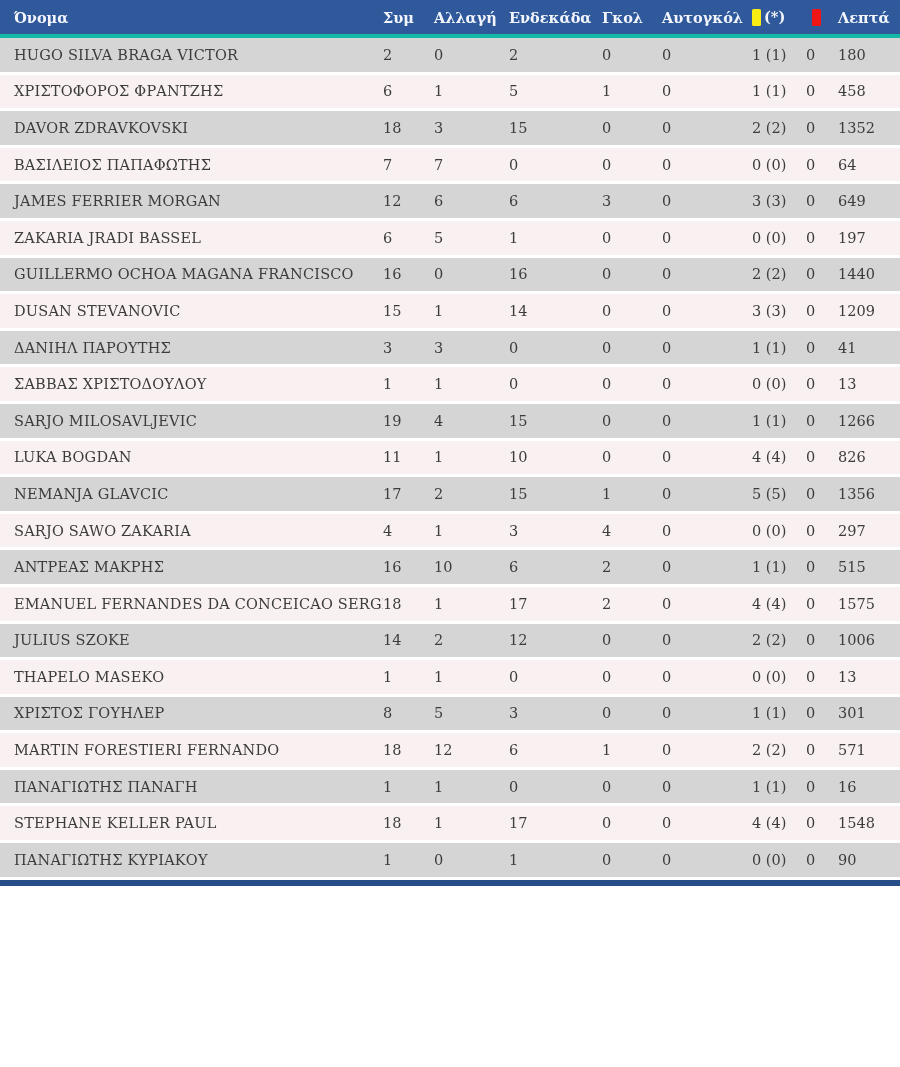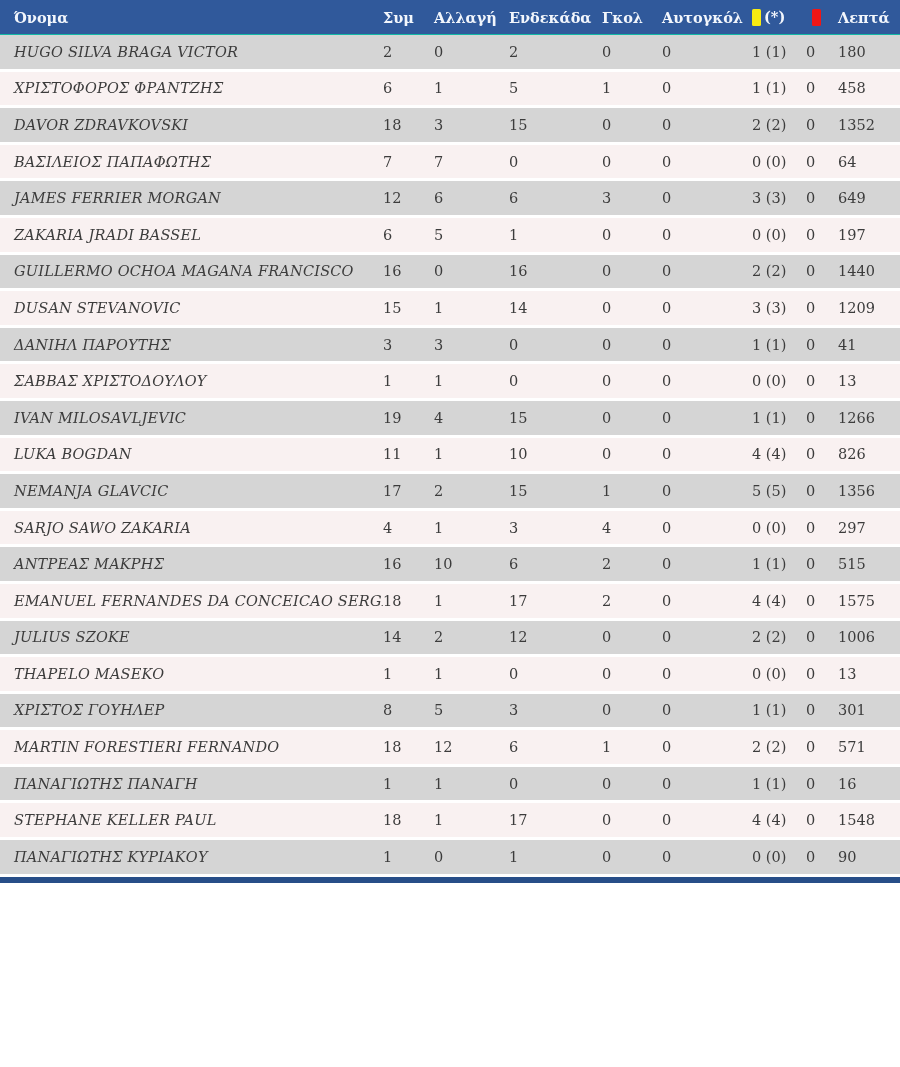--- a/index.html
+++ b/index.html
@@ -21,39 +21,39 @@
   }
   
   thead th {
     background: var(--header_bg, #30599b);
     color: var(--header_text, #f2f6fc);
     font-size: 14.5px;
     font-weight: 600;
     text-align: left;
     height: 34px;
     padding: 0;
-    border-bottom: 1px solid #14b8a6;
+    border-bottom: 4px solid #14b8a6;
     vertical-align: middle;
     white-space: nowrap;
   }
   th.col-name { padding-left: 14px; }
   
   tbody td {
     font-size: 14.5px;
     color: #3c3c3c;
     height: 33.6px;
     padding: 0;
     border-bottom: 3px solid #ffffff;
     vertical-align: middle;
     white-space: nowrap;
     overflow: hidden;
   }
   tbody tr:nth-child(odd) td  { background: var(--row_odd,  #d5d5d5); }
   tbody tr:nth-child(even) td { background: var(--row_even, #f9f1f1); }
-  td.col-name { padding-left: 14px; letter-spacing: 0.2px; font-style: italic; }
+  td.col-name { padding-left: 14px; letter-spacing: 0.2px; }
   
   .card {
     display: inline-block;
     width: 9px;
     height: 17px;
     border-radius: 1.5px;
     vertical-align: -4px;
   }
   .card.yellow { background: var(--yellow_card, #f8ec12); }
   .card.red    { background: var(--red_card, #f01616); margin-left: 6px; }
@@ -203,21 +203,21 @@
     <td>1</td>
     <td>1</td>
     <td>0</td>
     <td>0</td>
     <td>0</td>
     <td>0 (0)</td>
     <td>0</td>
     <td>13</td>
   </tr>
         <tr>
-    <td class="col-name">IVAN MILOSAVLJEVIC</td>
+    <td class="col-name">SARJO MILOSAVLJEVIC</td>
     <td>19</td>
     <td>4</td>
     <td>15</td>
     <td>0</td>
     <td>0</td>
     <td>1 (1)</td>
     <td>0</td>
     <td>1266</td>
   </tr>
         <tr>

